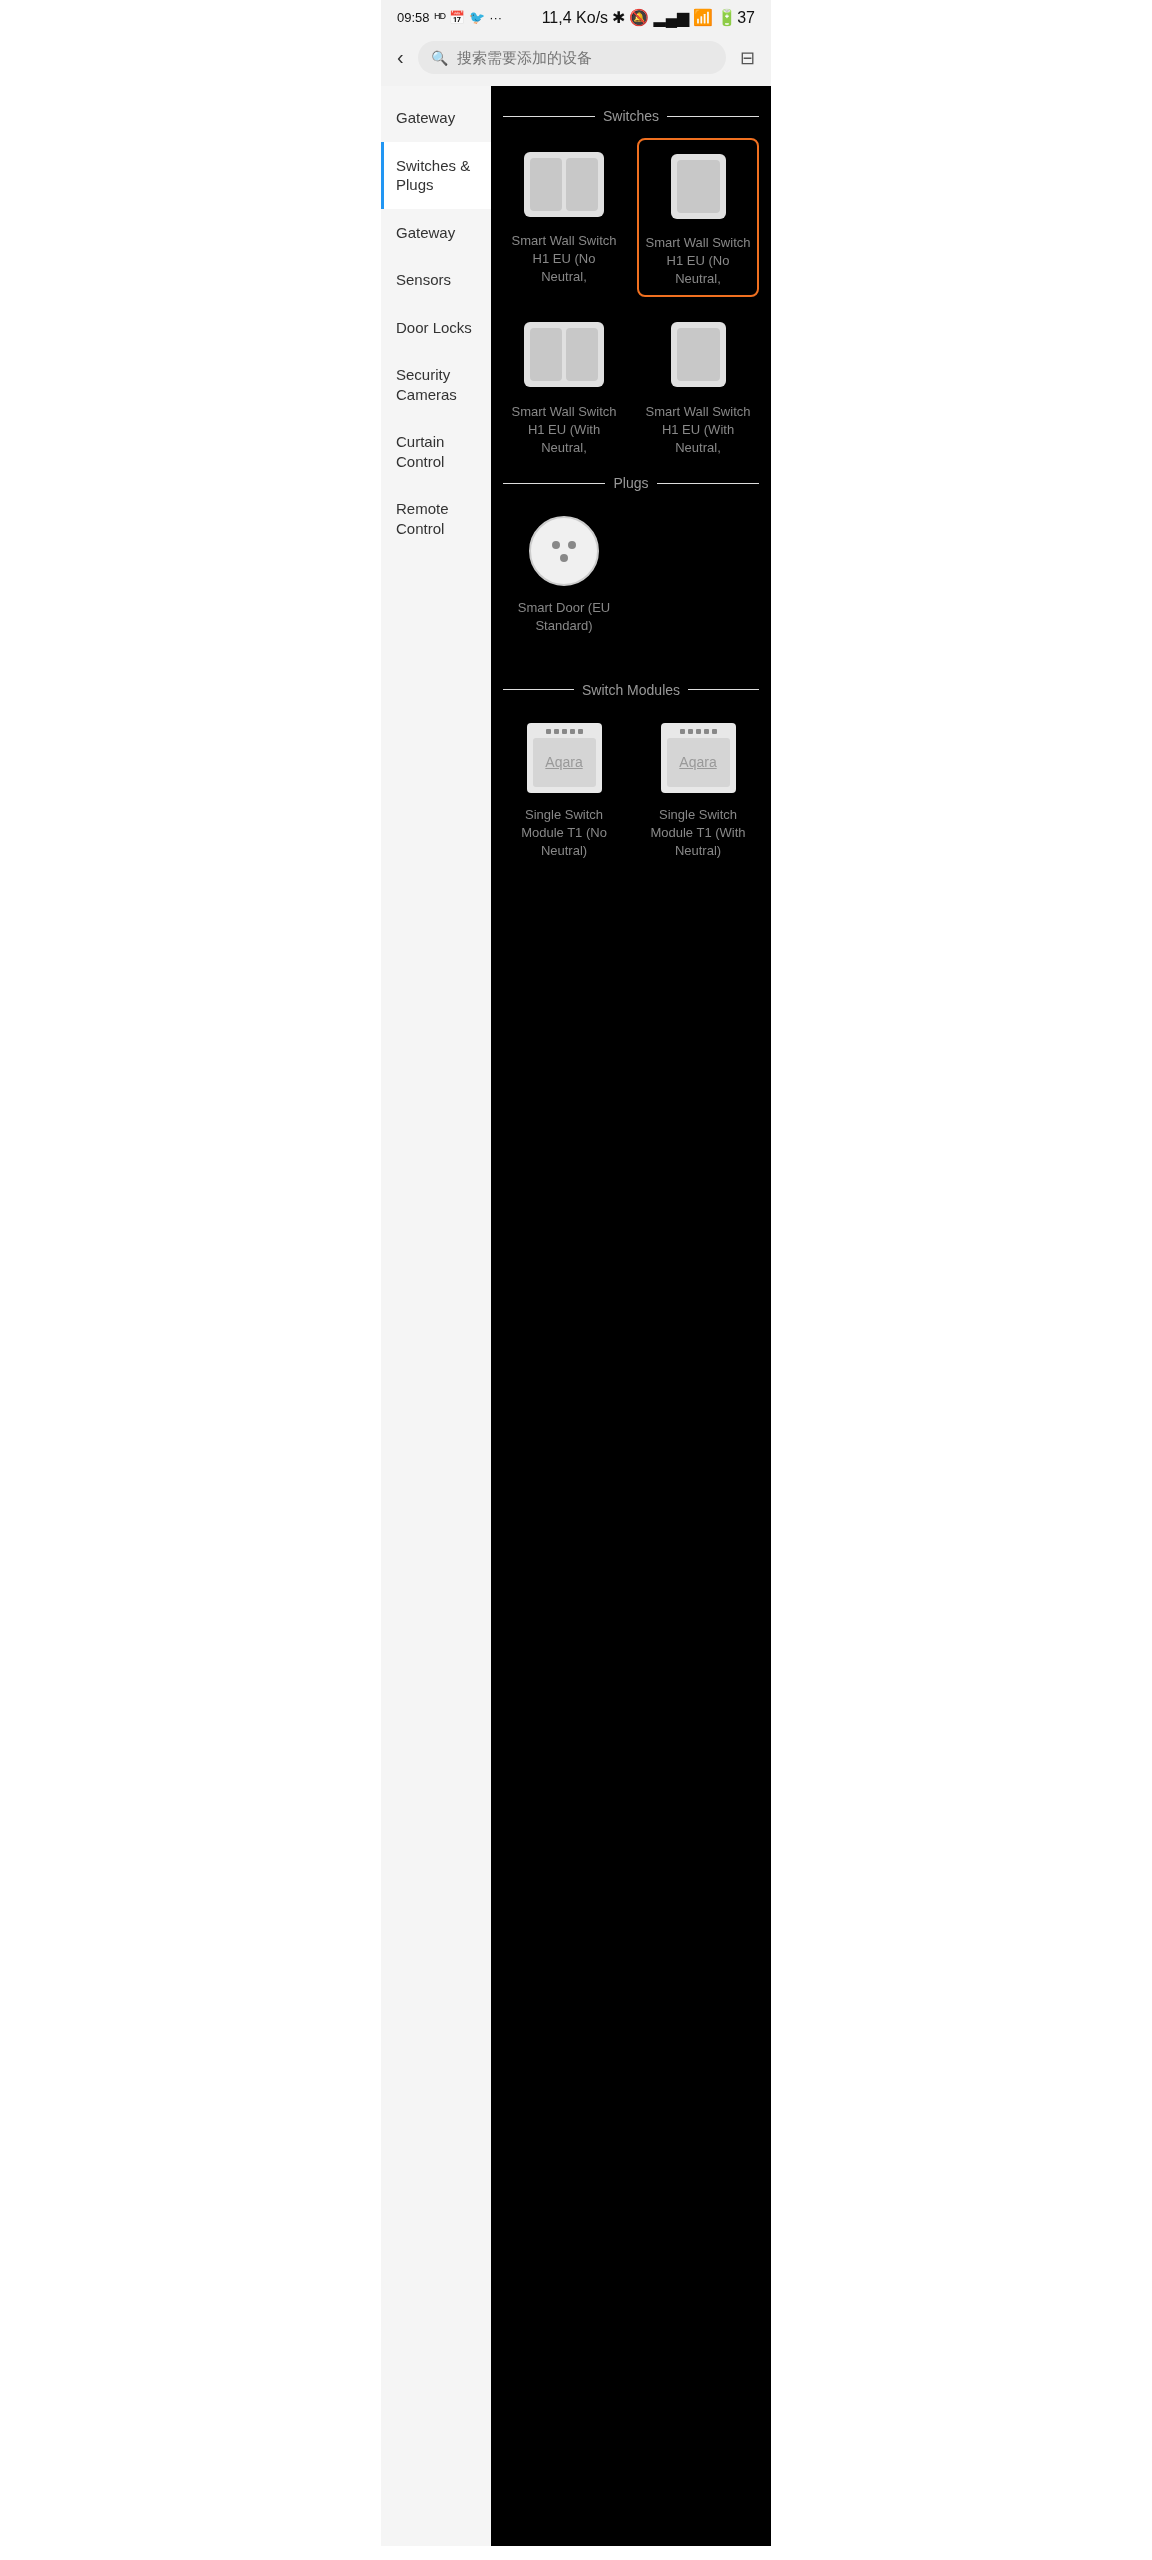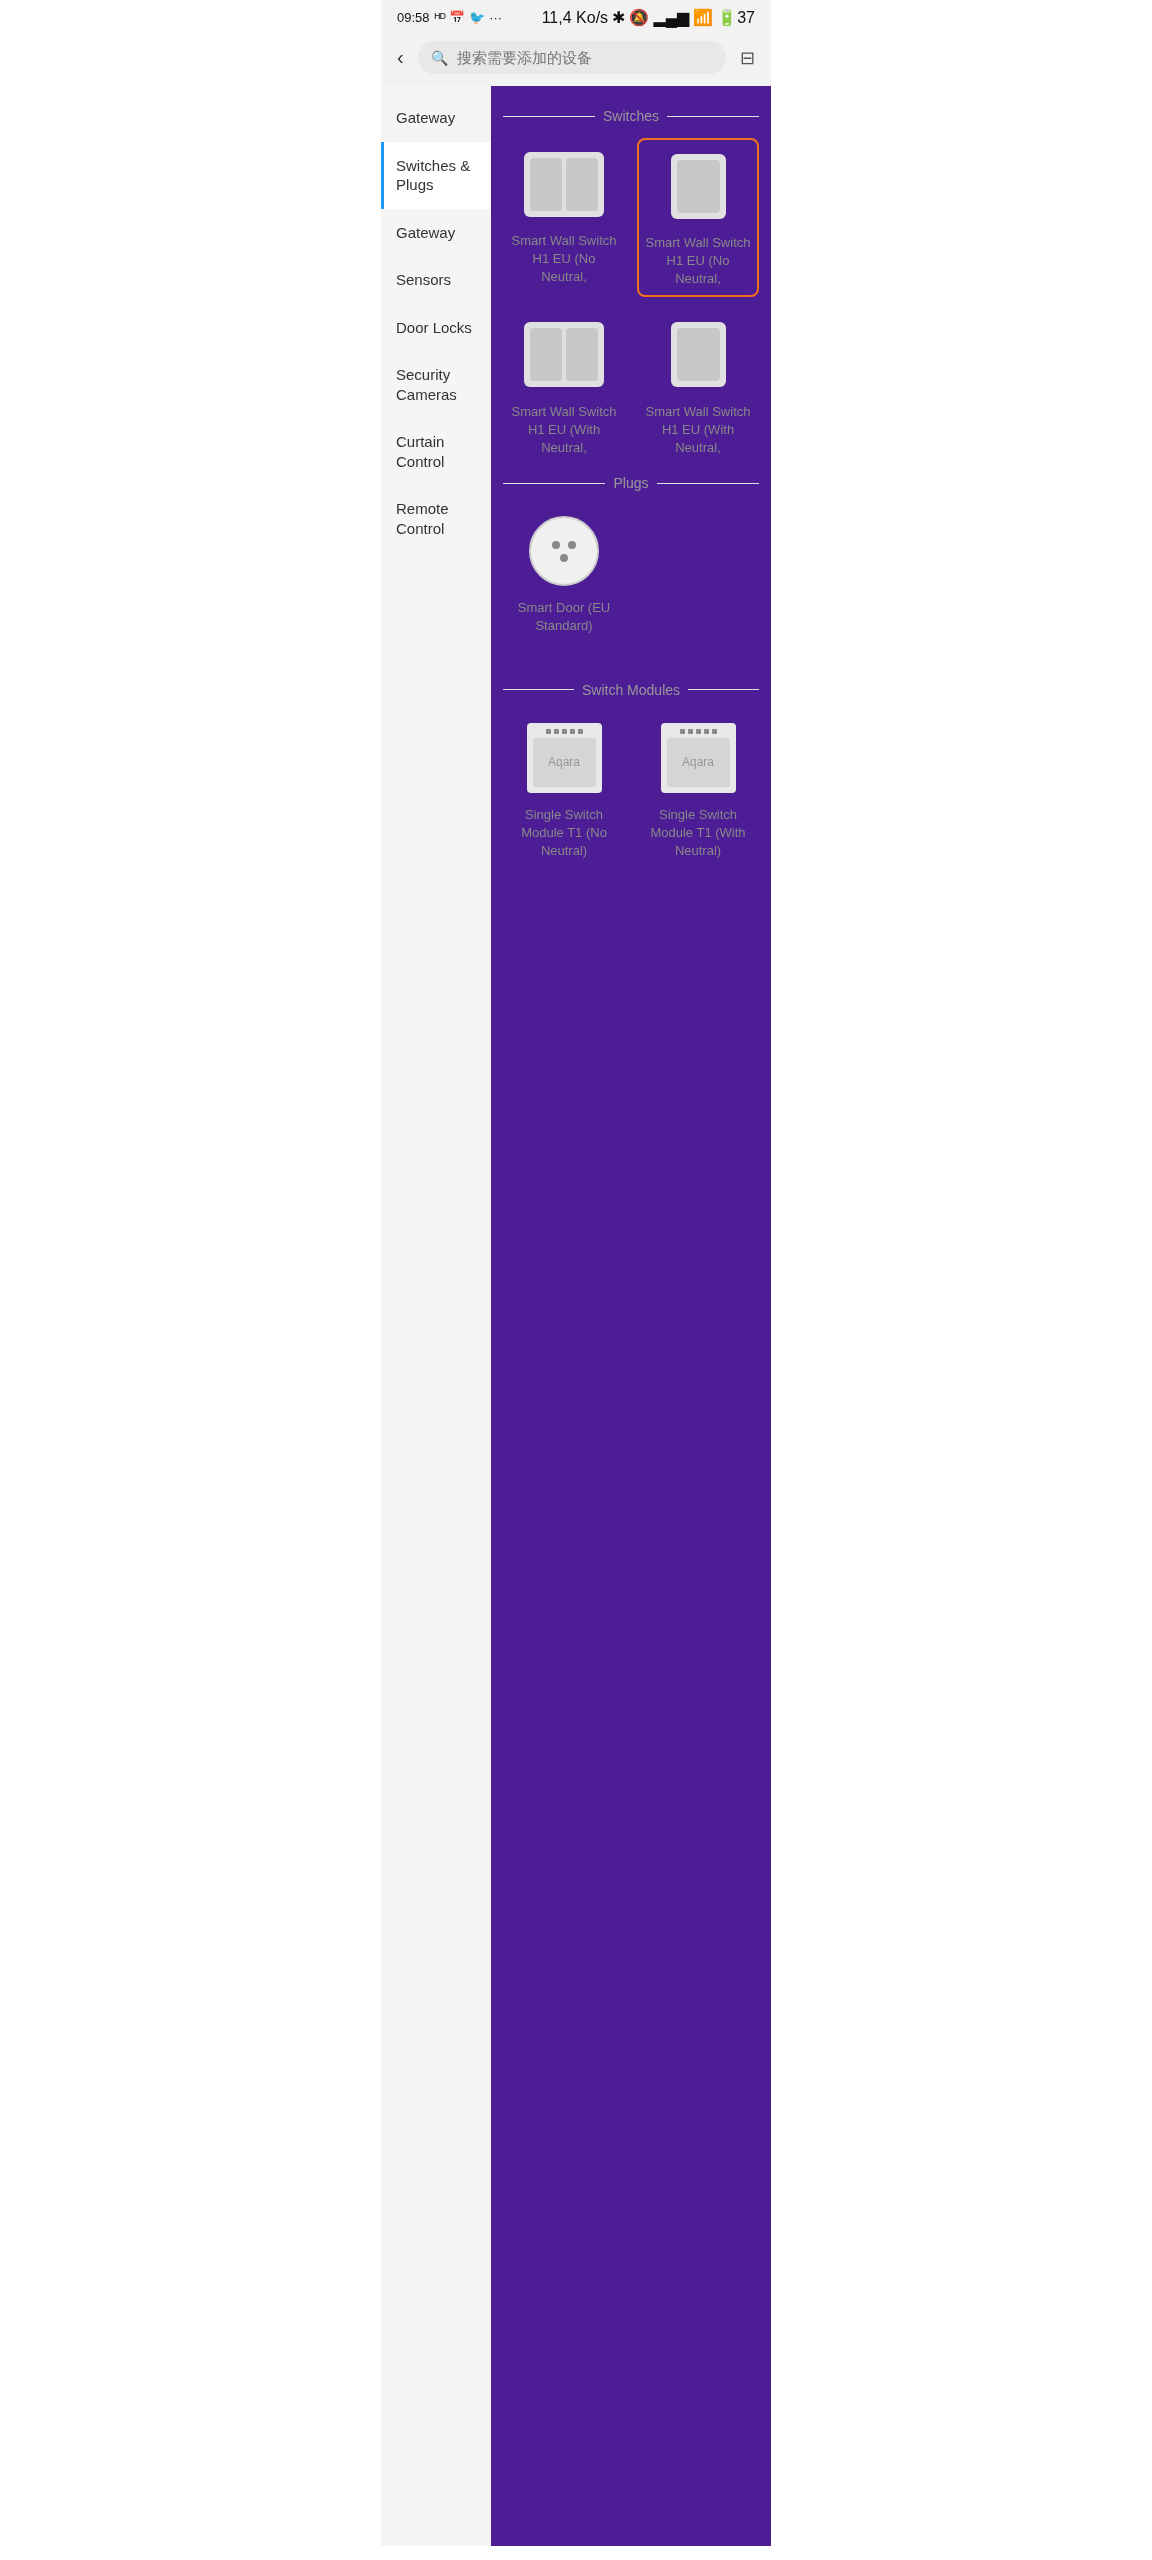--- a/index.html
+++ b/index.html
@@ -91,21 +91,21 @@
     .sidebar-item.active {
       background: #ffffff;
       border-left: 3px solid #2196F3;
       color: #333;
       font-weight: 500;
     }
 
     
     .content {
       flex: 1;
-      background: #4c1d95;
+      background: #000000;
       padding: 10px 12px;
       overflow-y: auto;
     }
 
     
     .section-header {
       display: flex;
       align-items: center;
       gap: 8px;
       margin: 12px 0 14px 0;
@@ -248,22 +248,23 @@
     .module-body {
       flex: 1;
       width: 100%;
       background: #d5d5d5;
       border-radius: 3px;
       display: flex;
       align-items: center;
       justify-content: center;
     }
     .module-label-small {
-      font-size: 12px;
+      font-size: 14px;
       color: #999;
+      text-decoration: underline;
     }
   </style>
 </head>
 <body>
 
 <div class="status-bar">
   <div class="status-left">
     <span>09:58</span>
     <span>ᴴᴰ 📅 🐦 ···</span>
   </div>

